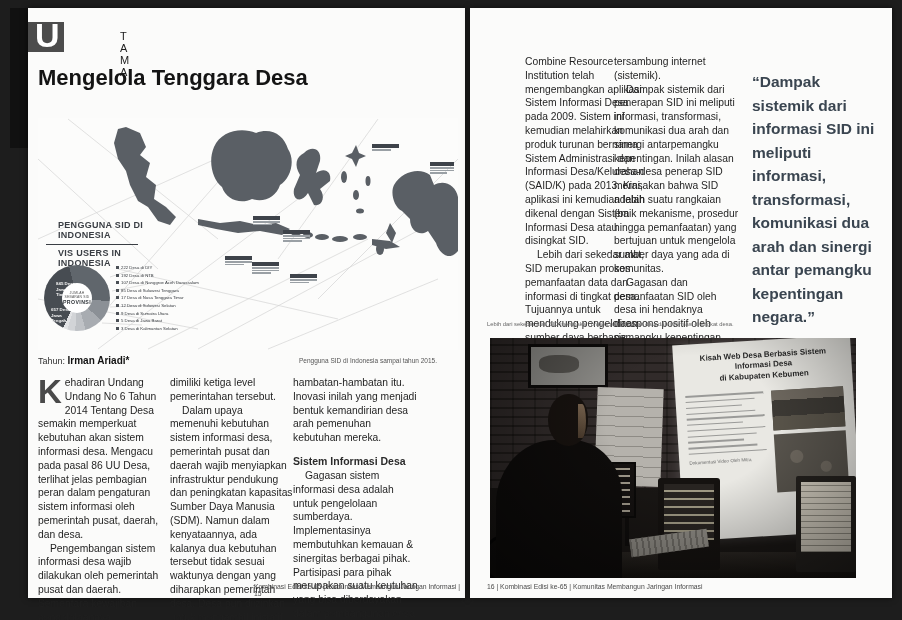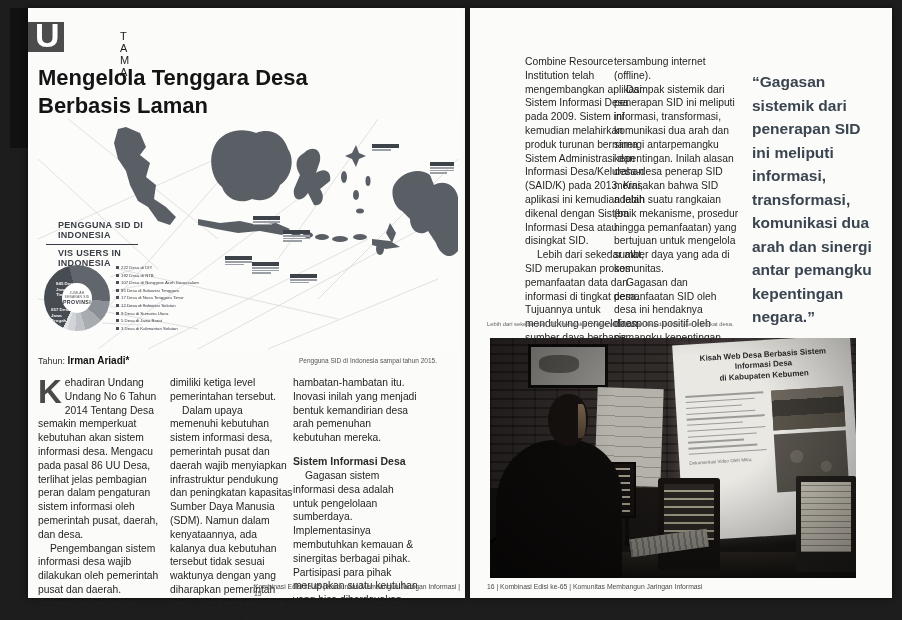--- a/index.html
+++ b/index.html
@@ -114,21 +114,20 @@
 <div class="page" id="left-page">
 
   <div class="kicker">
     <div class="kicker-box"></div>
     <div class="kicker-u">U</div>
     <div class="kicker-rest">T A M A</div>
   </div>
 
   <div class="title">
     <div>Mengelola Tenggara Desa</div>
-    <div>Berbasis Laman</div>
   </div>
 
   <div class="map-wrap">
     <svg class="map-svg" width="420" height="232" viewBox="0 0 420 230">
       <g stroke="#d4d4d4" stroke-width="0.7">
         <line x1="0" y1="40" x2="120" y2="150"></line>
           <line x1="30" y1="0" x2="180" y2="120"></line>
         <line x1="0" y1="120" x2="200" y2="30"></line>
           <line x1="60" y1="230" x2="260" y2="80"></line>
         <line x1="110" y1="230" x2="330" y2="120"></line>
@@ -266,27 +265,27 @@
 </div>
 
 <div class="page" id="right-page">
 
   <div class="cols" style="top:47px;">
     <div class="col" style="left:17px;width:126px;margin-left:38px;">
       <p class="flush">Combine Resource Institution telah mengembangkan aplikasi Sistem Informasi Desa pada 2009. Sistem ini kemudian melahirkan produk turunan bernama Sistem Administrasi dan Informasi Desa/Kelurahan (SAID/K) pada 2013. Kini, aplikasi ini kemudian lebih dikenal dengan Sistem Informasi Desa atau disingkat SID.</p>
       <p>Lebih dari sekedar alat, SID merupakan proses pemanfaatan data dan informasi di tingkat desa. Tujuannya untuk mendukung pengelolaan sumber daya berbasis komunitas. Implementasi SID ini mengusung prinsip partisipatif, iklusif, transparan, akuntabel, dan berkelanjutan. Karena bersifat open source, aplikasi SID ini dapat dikembangkan siapa saja. Pun, SID ini bisa dioperasikan baik dengan sambungan internet (online) maupun tanpa</p>
     </div>
     <div class="col" style="left:144px;width:127px;">
-      <p class="flush">tersambung internet (offline).</p>
+      <p class="flush">tersambung internet (sistemik).</p>
       <p>Dampak sistemik dari penerapan SID ini meliputi informasi, transformasi, komunikasi dua arah dan sinergi antarpemangku kepentingan. Inilah alasan desa-desa penerap SID  merasakan bahwa SID adalah suatu rangkaian (baik mekanisme, prosedur hingga pemanfaatan) yang bertujuan untuk mengelola sumber daya yang ada di komunitas.</p>
       <p>Gagasan dan pemanfaatan SID oleh desa ini hendaknya direspons positif oleh pemangku kepentingan negara. Setidaknya, tata kelola informasi level desa sangat membantu mengurai carut marut data pada level pemerintah supra desa. Itulah kenapa diperlukan upaya meningkatkan kapasitas SDM di level pemerintahan desa.</p>
     </div>
   </div>
 
-  <div class="pull-quote">“Gagasan sistemik dari penerapan SID ini meliputi informasi, transformasi, komunikasi dua arah dan sinergi antar pemangku kepentingan negara.”</div>
+  <div class="pull-quote">“Dampak sistemik dari informasi SID ini meliputi informasi, transformasi, komunikasi dua arah dan sinergi antar pemangku kepentingan negara.”</div>
 
   <div class="photo-caption">Lebih dari sekedar alat, SID merupakan proses pemanfaatan data dan informasi di tingkat desa.</div>
 
   <div class="photo">
     <div class="bricks"></div>
     <div class="framed-pic"></div>
     <div class="flipchart"></div>
     <div class="flip-leg"></div>
 
     <div class="screen">

